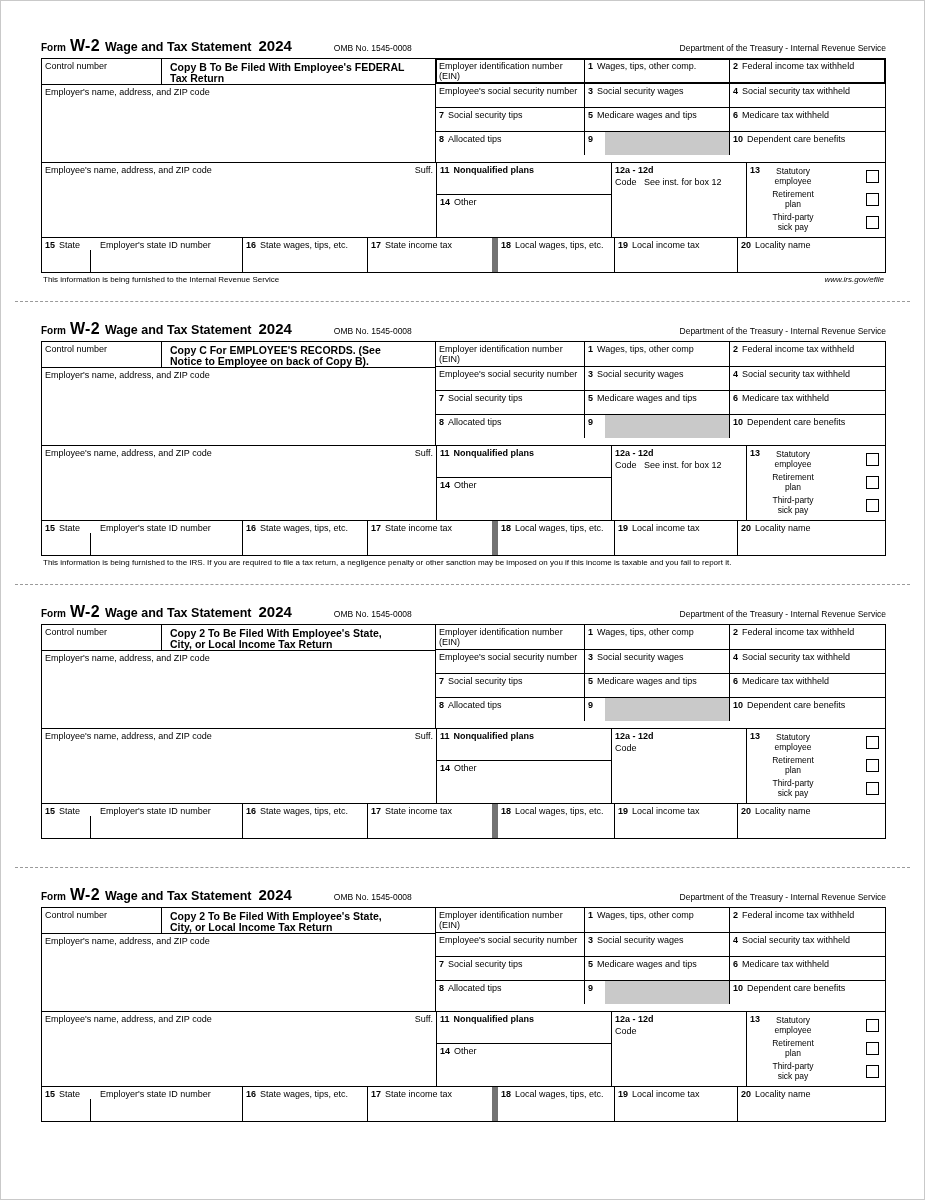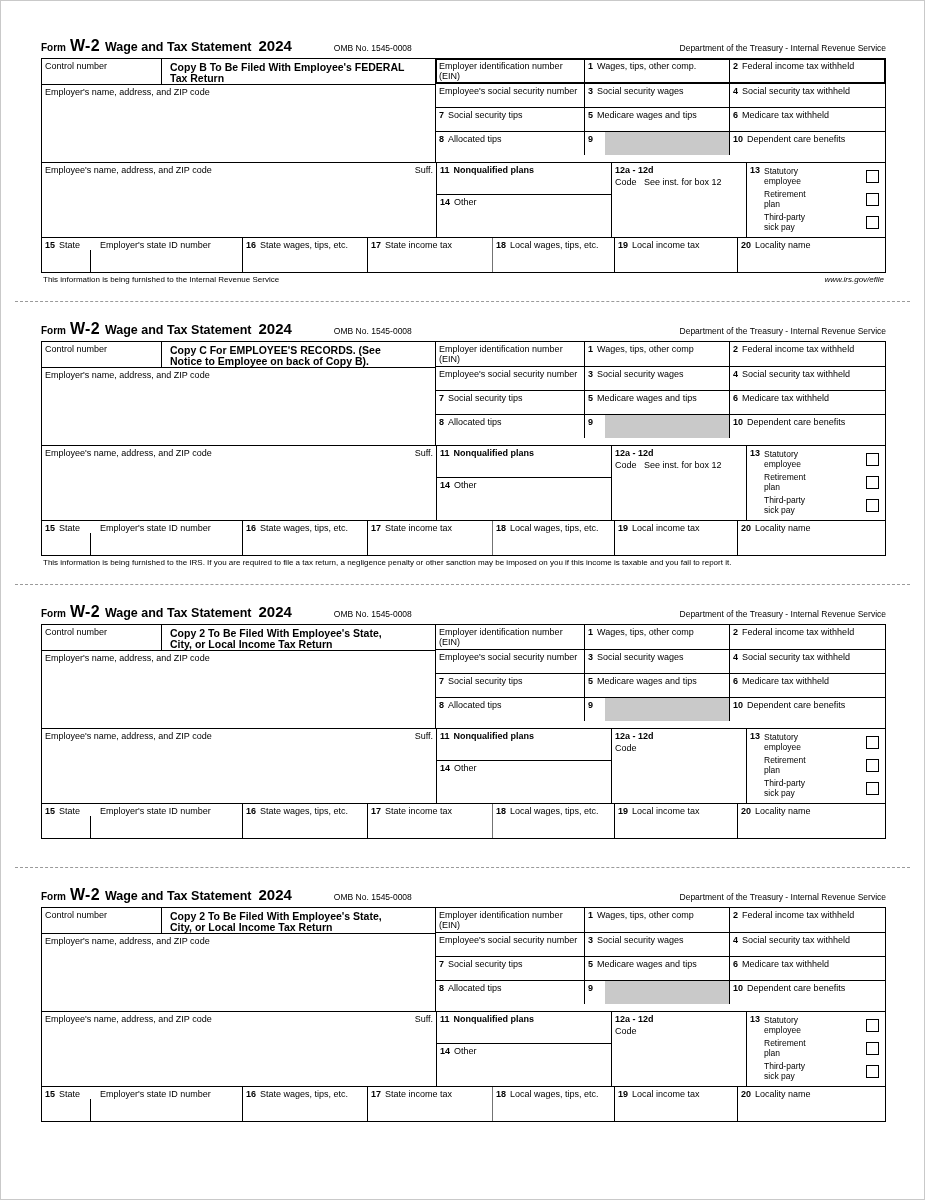--- a/index.html
+++ b/index.html
@@ -47,32 +47,32 @@
   .box9 b { padding:2px 0 0 3px; }
   .shade { flex:1; background:#c9c9c9; margin-left:8px; }
 
   .employee { width:395px; border-right:1px solid #000; display:flex; justify-content:space-between; align-items:flex-start; }
   .midcol { width:175px; border-right:1px solid #000; display:flex; flex-direction:column; }
   .b11 { height:32px; border-bottom:1px solid #000; }
   .b14 { flex:1; }
   .b12 { width:135px; border-right:1px solid #000; }
   .b12range { font-weight:bold; }
   .b12code { margin-top:2px; white-space:pre-wrap; }
-  .b13 { flex:1; display:flex; flex-direction:column; padding:2px 6px 3px 3px; font-size:8.5px; position:relative; }
+  .b13 { flex:1; display:flex; flex-direction:column; padding:2px 6px 3px 3px; font-size:8.5px; position:relative;text-align:center; }
   .b13num { position:absolute; top:2px; left:3px; font-weight:bold; font-size:9px; }
   .cbrow { display:flex; align-items:center; flex:1; }
   .cblab { margin-left:14px; width:58px; line-height:1.15; }
   .checkbox { width:13px; height:13px; border:1px solid #000; background:#fff; margin-left:auto; flex:none; }
 
   .b15 { width:200px; }
   .statediv { position:absolute; left:48px; top:12px; bottom:0; width:1px; background:#000; }
   .b15id { position:absolute; left:58px; top:2px; }
   .b16 { width:125px; border-left:1px solid #000; }
   .b17 { width:125px; border-left:1px solid #000; }
-  .b18 { width:122px; border-left:1px solid #737373; }
+  .b18 { width:122px; border-left:6px solid #737373; }
   .b19 { width:123px; border-left:1px solid #000; }
   .b20 { flex:1; border-left:1px solid #000; }
 
   .footnote { width:845px; display:flex; justify-content:space-between; font-size:8px; padding:2px 2px 0 2px; }
   .fn-right { font-style:italic; }
 
   .perforation { border-top:1px dashed #9a9a9a; margin:17px -26px 18px -26px; }
 
   #page-footer { position:absolute; left:40px; top:1128px; width:845px; height:12px; font-size:9px; }
   #form-code { position:absolute; left:640px; top:0; }

